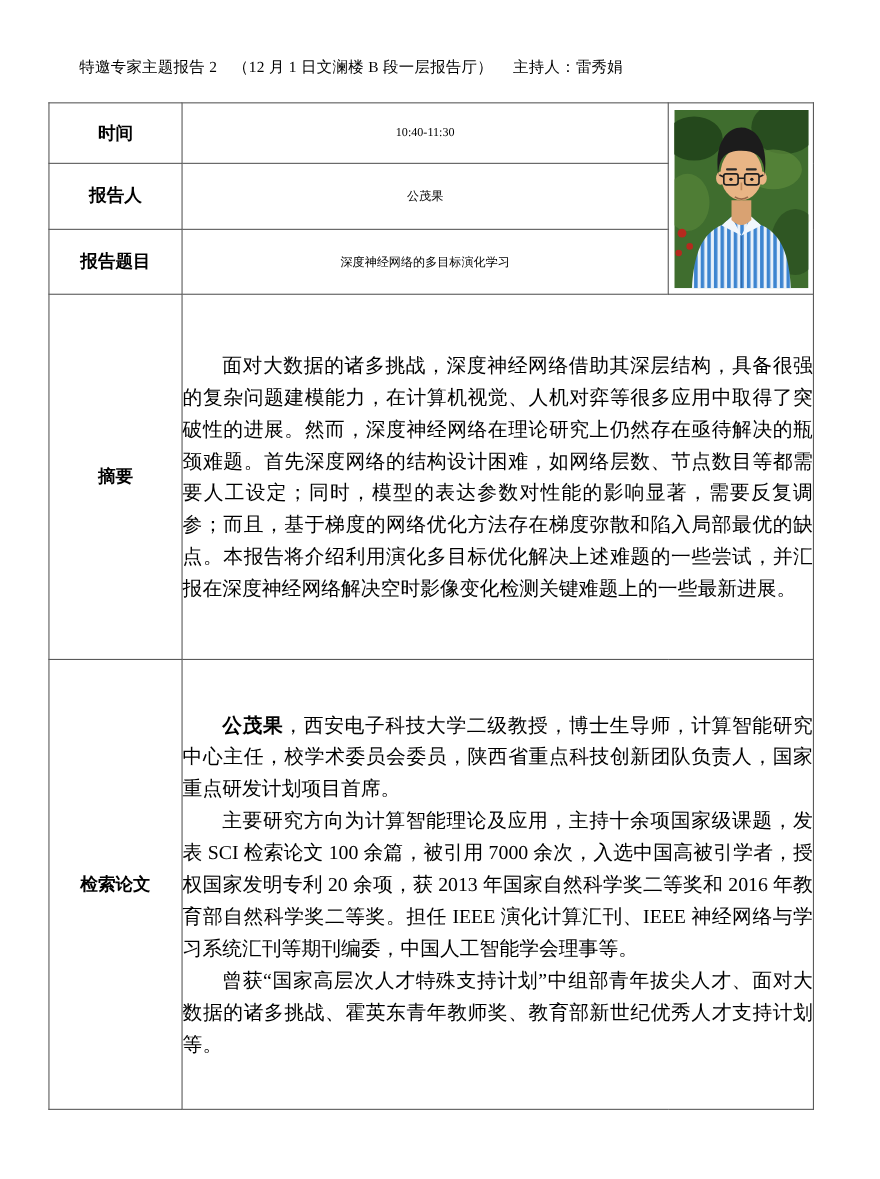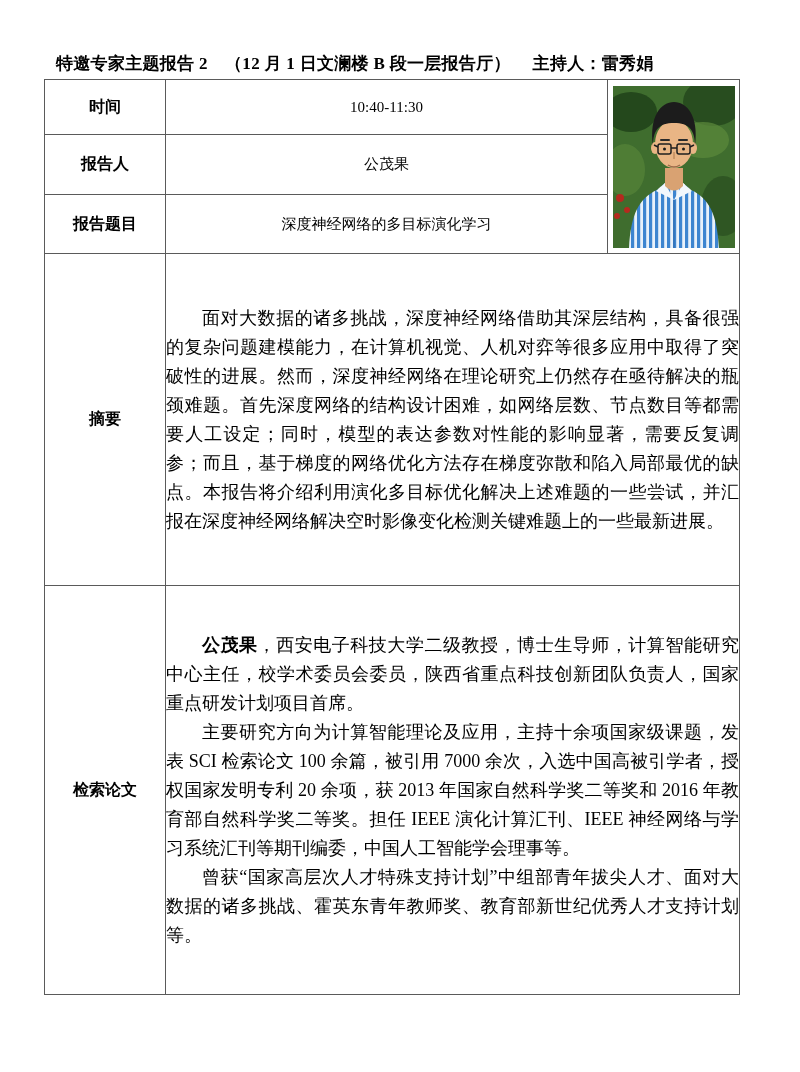--- a/index.html
+++ b/index.html
@@ -11,49 +11,49 @@
     position: relative;
     width: 800px;
     height: 1072px;
     background: #ffffff;
     color: #000000;
     font-family: "Liberation Serif", "DejaVu Serif", serif;
     overflow: hidden;
   }
   .doc-title {
     position: absolute;
-    left: 56px;
+    left: 72px;
     top: 52px;
-    font-size: 17px;
-    font-weight: bold;
+    font-size: 14px;
+    font-weight: normal;
     white-space: nowrap;
     letter-spacing: 0.3px;
   }
   table.schedule {
     position: absolute;
     left: 44px;
-    top: 79px;
+    top: 93px;
     width: 695px;
     border-collapse: collapse;
     table-layout: fixed;
     border-radius: 20px;
   }
   table.schedule td {
     border: 1.5px solid #5a5a5a;
     vertical-align: middle;
     padding: 0;
   }
   td.label-cell {
     text-align: center;
     font-weight: bold;
     font-size: 16px;
   }
   td.value-cell {
     text-align: center;
-    font-size: 15px;
+    font-size: 11px;
   }
   td.content-cell {
     padding: 6px 11px;
     font-size: 18px;
     line-height: 29px;
     text-align: justify;
   }
   td.photo-cell {
     text-align: center;
     vertical-align: middle;

